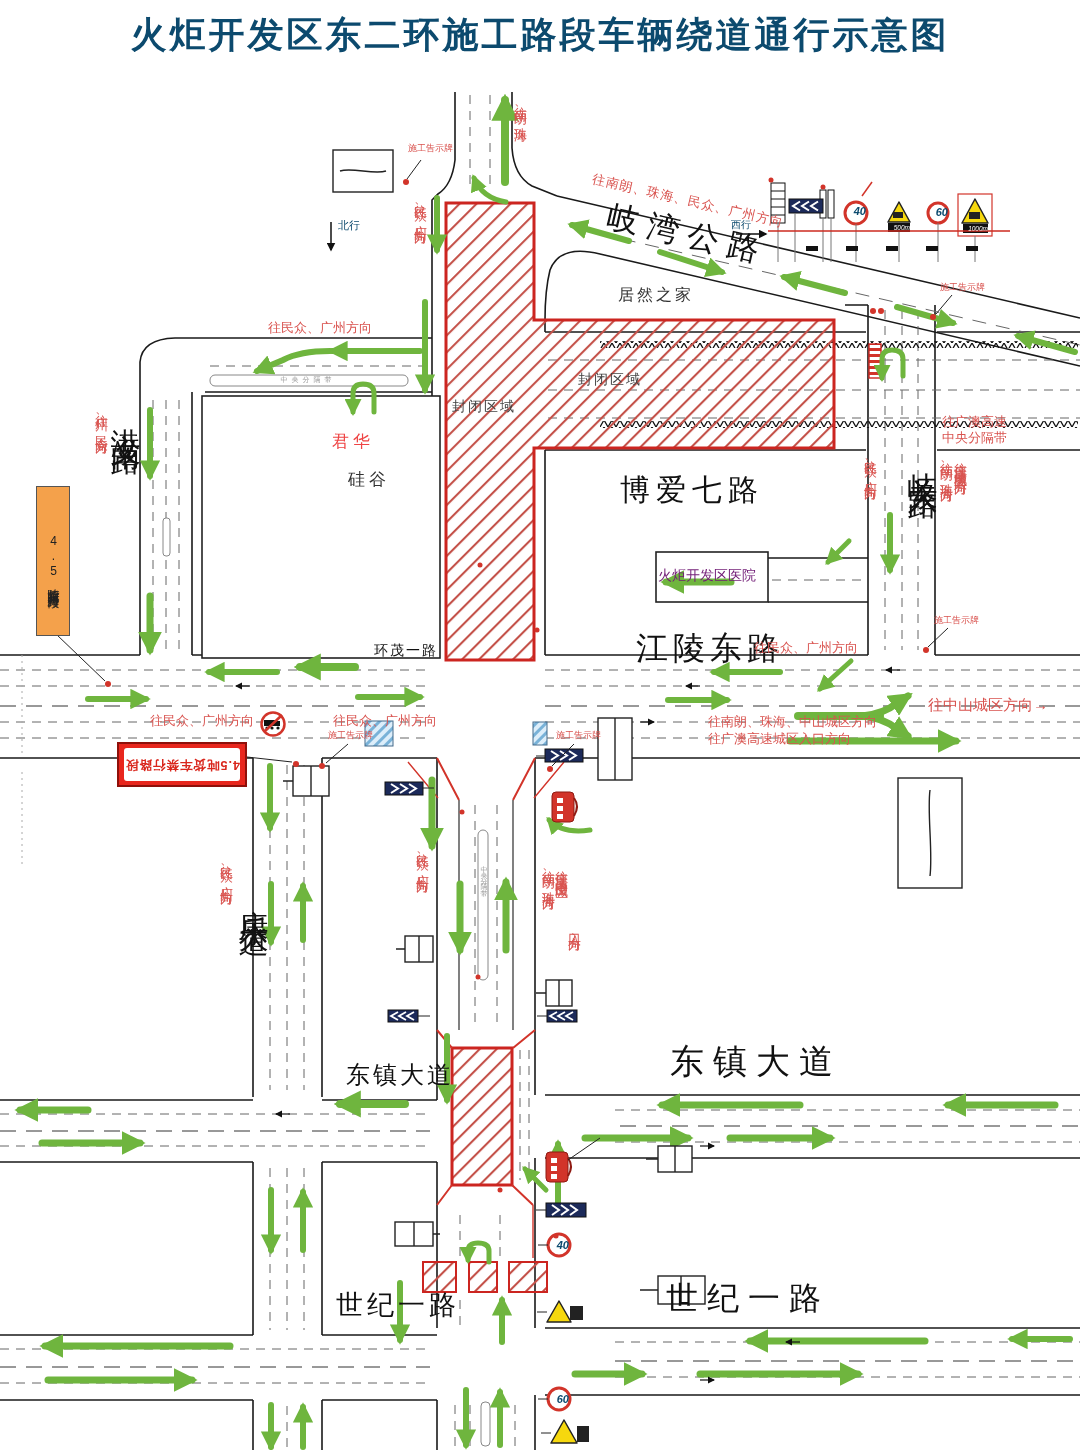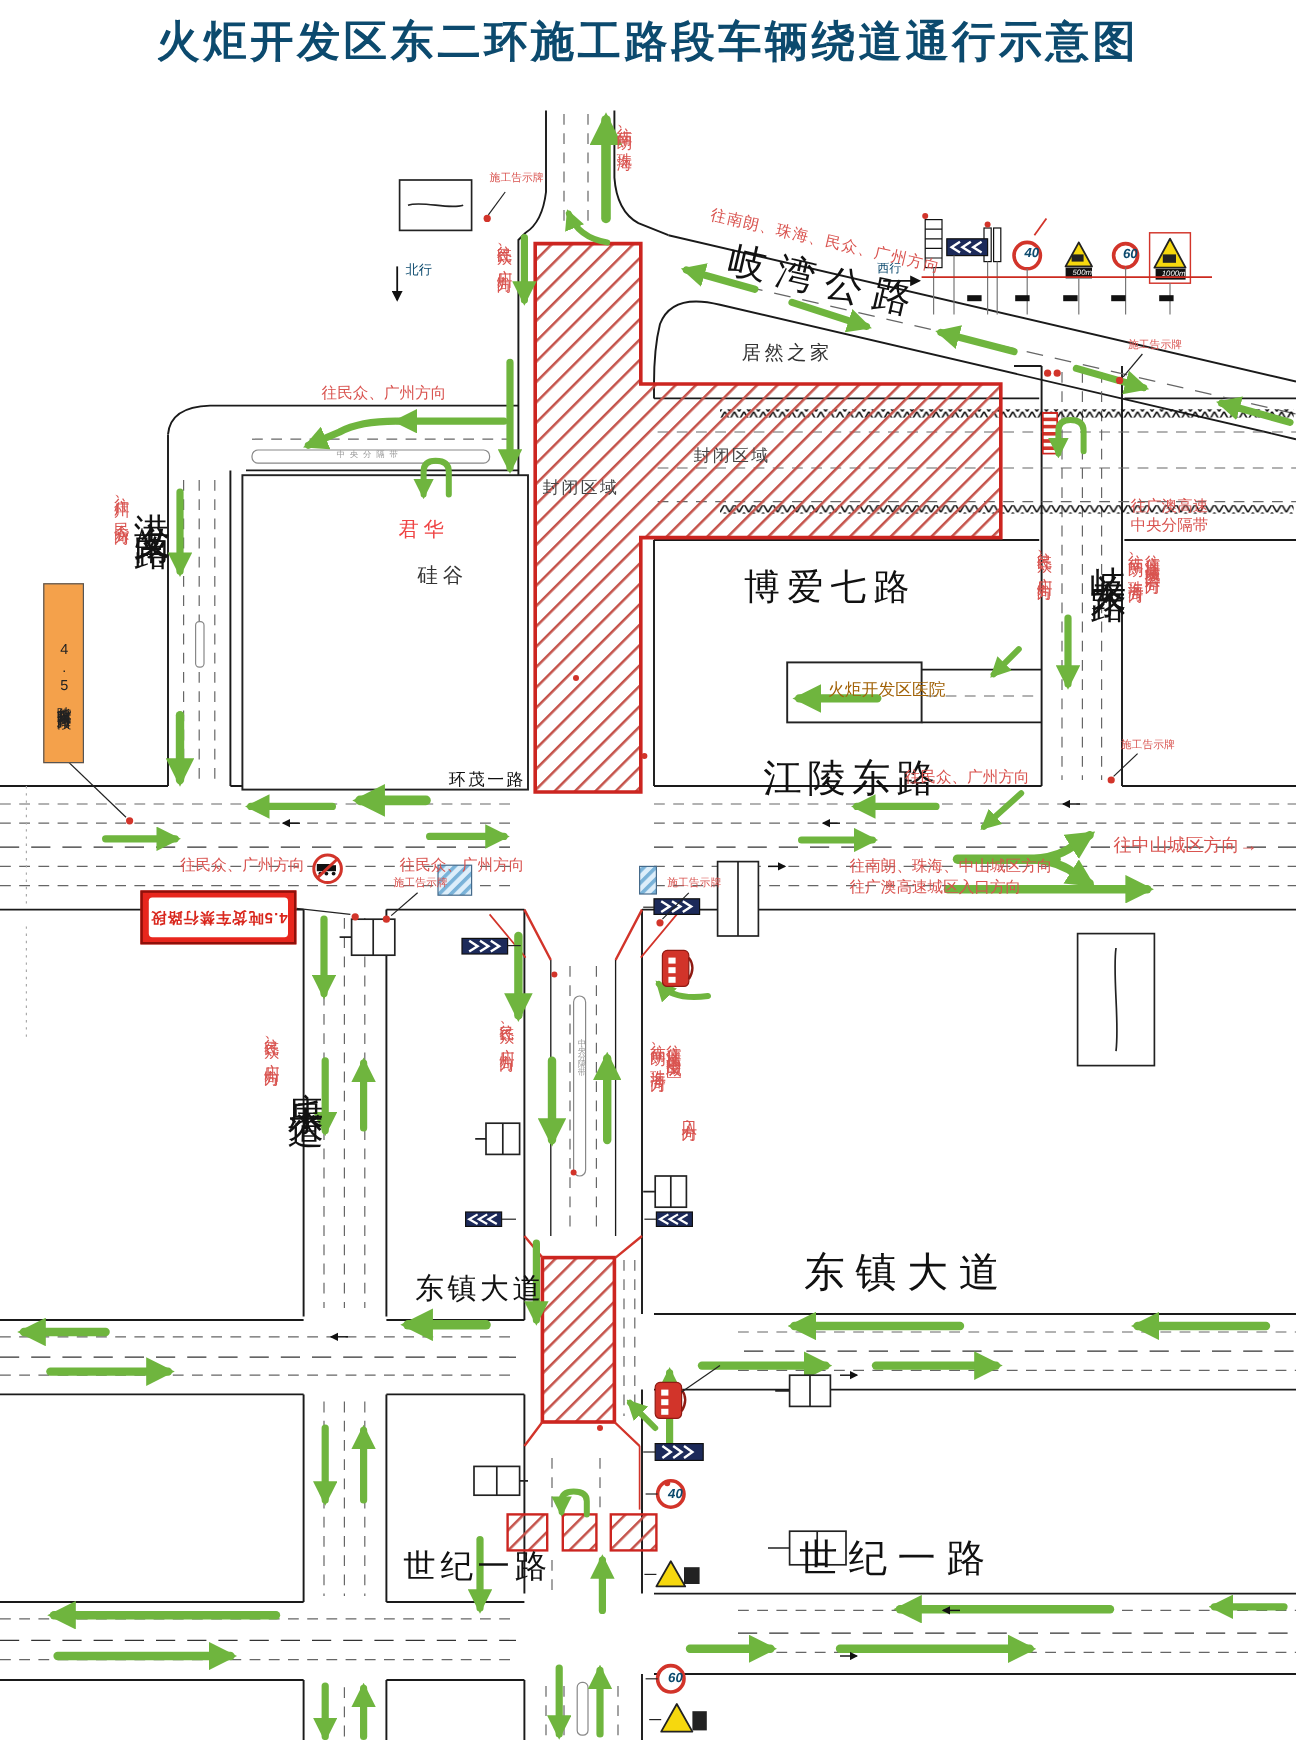--- a/index.html
+++ b/index.html
@@ -408,21 +408,21 @@
 <div class="t roadname v" style="left:108px;top:404px;font-size:30px;letter-spacing:6px;">港义南路</div>
 
 <div class="t red v" style="left:862px;top:450px;font-size:13px;">往民众、广州方向</div>
 <div class="t roadname v" style="left:905px;top:448px;font-size:30px;letter-spacing:6px;">岐关东路</div>
 <div class="t red v" style="left:938px;top:452px;font-size:13px;">往南朗、珠海方向</div>
 <div class="t red v" style="left:952px;top:452px;font-size:13px;">往广澳高速城区入口方向</div>
 <div class="t red" style="left:942px;top:415px;font-size:13px;">往广澳高速</div>
 <div class="t red" style="left:942px;top:431px;font-size:13px;">中央分隔带</div>
 <div class="t red tiny" style="left:940px;top:282px;">施工告示牌</div>
 
-<div class="t serif" style="left:658px;top:568px;width:130px;text-align:right;font-size:14px;color:#a16207;">火炬开发区医院</div>
+<div class="t serif" style="left:658px;top:568px;width:130px;text-align:left;font-size:14px;color:#701a75;">火炬开发区医院</div>
 
 <div class="t roadname" style="left:636px;top:630px;font-size:32px;letter-spacing:5px;">江陵东路</div>
 <div class="t red" style="left:754px;top:641px;font-size:13px;">往民众、广州方向</div>
 <div class="t roadname" style="left:374px;top:643px;font-size:14px;letter-spacing:2px;">环茂一路</div>
 <div class="t red tiny" style="left:934px;top:615px;">施工告示牌</div>
 
 <div class="t red" style="left:928px;top:696px;font-size:15px;">往中山城区方向→</div>
 <div class="t red" style="left:708px;top:715px;font-size:13px;">往南朗、珠海、中山城区方向</div>
 <div class="t red" style="left:708px;top:732px;font-size:13px;">往广澳高速城区入口方向</div>
 

